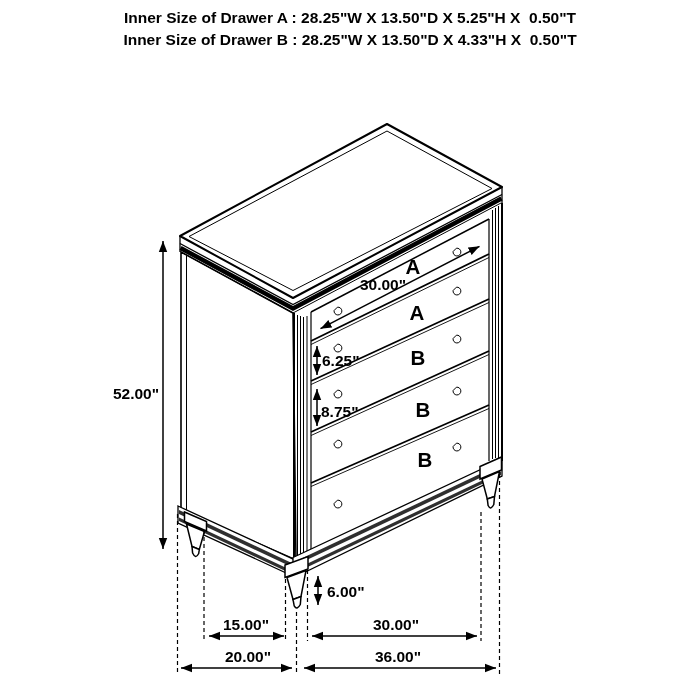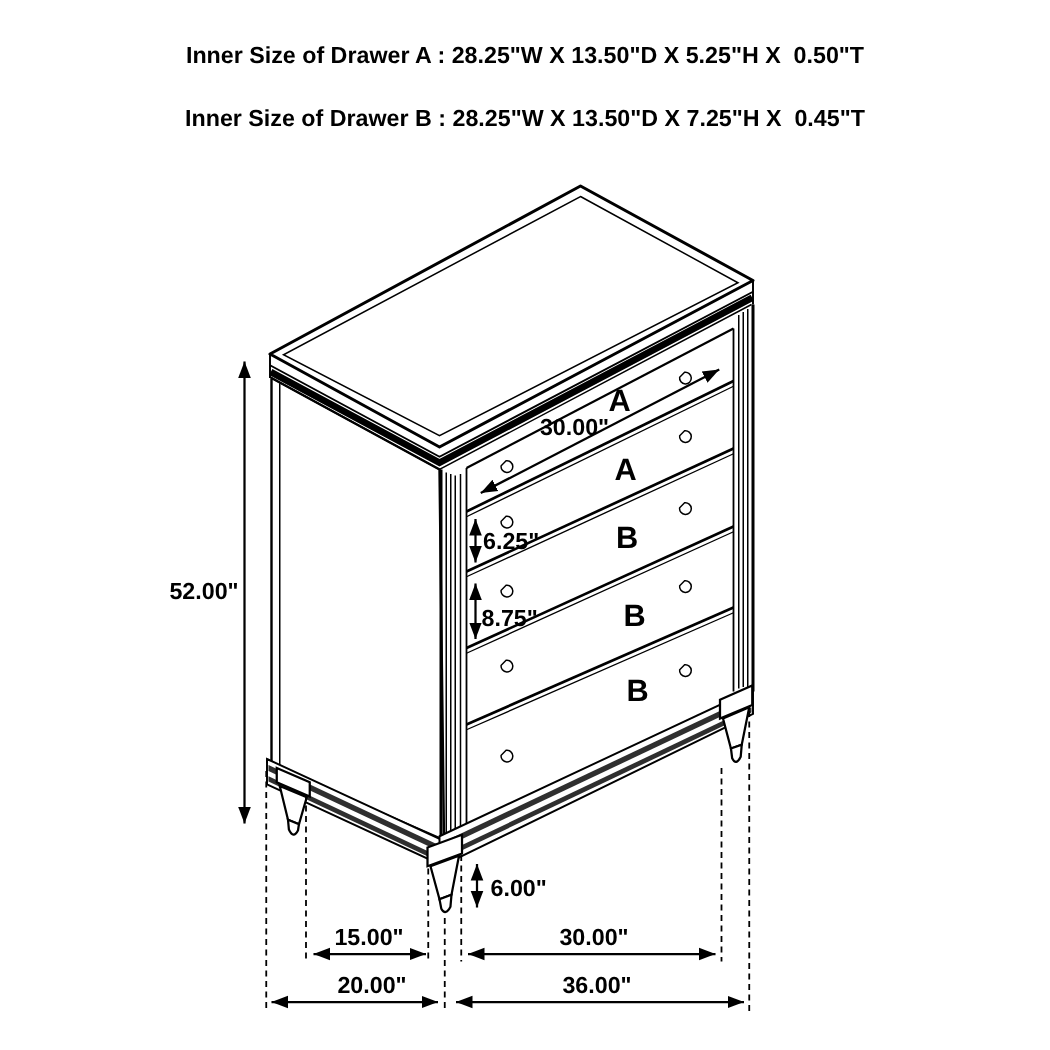--- a/index.html
+++ b/index.html
@@ -1,38 +1,38 @@
 <!DOCTYPE html>
 <html><head>
 <meta charset="utf-8">
 <style>
   html,body{margin:0;padding:0;background:#ffffff;}
   #stage{position:relative;width:700px;height:700px;background:#ffffff;overflow:hidden;
          font-family:"Liberation Sans",sans-serif;}
   #hdr{position:absolute;top:7px;left:0;width:700px;text-align:center;
        font-weight:bold;font-size:15.5px;line-height:22px;color:#000;}
-  .hdr-line{white-space:pre;margin-top:20px;}
+  .hdr-line{white-space:pre;}
   svg{position:absolute;top:0;left:0;}
   svg text{font-family:"Liberation Sans",sans-serif;font-weight:bold;fill:#000;}
   .dimtxt{font-size:15.5px;}
   .lettertxt{font-size:20.5px;}
   .ln{stroke:#000;fill:none;}
   .outline{stroke:#000;fill:#ffffff;}
   .dark{fill:#2f2f2f;stroke:none;}
   .dash{stroke:#000;fill:none;stroke-width:1.2;stroke-dasharray:4 3;}
   .dim{stroke:#000;fill:none;stroke-width:1.5;}
   .knob{stroke:#000;stroke-width:1;fill:#ffffff;}
 </style>
 </head>
 <body>
 
 <div id="stage">
   <div id="hdr">
     <div class="hdr-line">Inner Size of Drawer A : 28.25"W X 13.50"D X 5.25"H X  0.50"T</div>
-    <div class="hdr-line">Inner Size of Drawer B : 28.25"W X 13.50"D X 7.25"H X  0.45"T</div>
+    <div class="hdr-line">Inner Size of Drawer B : 28.25"W X 13.50"D X 4.33"H X  0.50"T</div>
   </div>
 
   <svg width="700" height="700" viewBox="0 0 700 700">
     <defs>
       <marker id="ah" markerUnits="userSpaceOnUse" markerWidth="12" markerHeight="10" refX="11" refY="5" orient="auto-start-reverse">
         <path d="M11,5 L0,0.8 L0,9.2 Z" fill="#000"></path>
       </marker>
       <g id="knob">
         <path class="knob" d="M-1.6,-4.8 L-4.9,-1.5 A3.9,3.9 0 1 0 -1.6,-4.8 Z"></path>
       </g>

